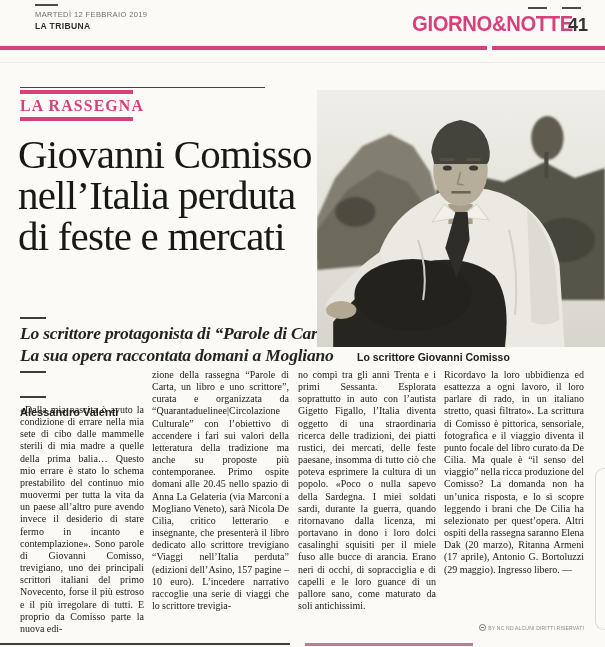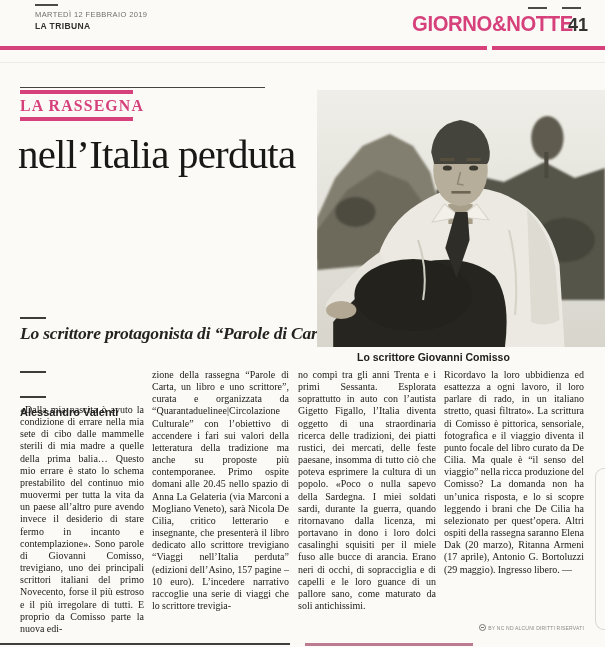--- a/index.html
+++ b/index.html
@@ -69,26 +69,29 @@
   <div class="abs mast-rule" style="left:0;top:46px;width:487px;background:#d6417b;"></div>
   <div class="abs mast-rule" style="left:492px;top:46px;width:113px;background:#d6417b;"></div>
   <div class="abs faint-line" style="left:0;top:62px;width:605px;"></div>
 
   <div class="abs kicker-hair" style="left:20px;top:87px;width:245px;"></div>
   <div class="abs kicker-bar" style="left:20px;top:90px;width:113px;background:#d6417b;"></div>
   <div class="abs kicker-label" style="left:20px;top:96px;color:#d6417b;">LA RASSEGNA</div>
   <div class="abs kicker-bar" style="left:20px;top:117px;width:113px;background:#d6417b;"></div>
 
   <div class="abs headline" style="left:18px;top:134px;">
+    <div>Giovanni Comisso</div>
     <div>nell’Italia perduta</div>
+    <div>di feste e mercati</div>
   </div>
 
   <div class="abs rule-short" style="left:20px;top:317px;"></div>
   <div class="abs standfirst" style="left:20px;top:323px;">
     <div>Lo scrittore protagonista di “Parole di Carta”</div>
+    <div>La sua opera raccontata domani a Mogliano</div>
   </div>
   <div class="abs rule-short" style="left:20px;top:371px;"></div>
 
   <div class="abs byline" style="left:20px;top:378px;margin-top:28px;">Alessandro Valenti</div>
   <div class="abs rule-short" style="left:20px;top:396px;"></div>
 
   <div class="abs photo" style="left:317px;top:90px;width:288px;height:257px;">
     <svg width="288" height="257" viewBox="0 0 285 257" preserveAspectRatio="none">
       <defs>
         <linearGradient id="sky" x1="0" y1="0" x2="0" y2="1">

